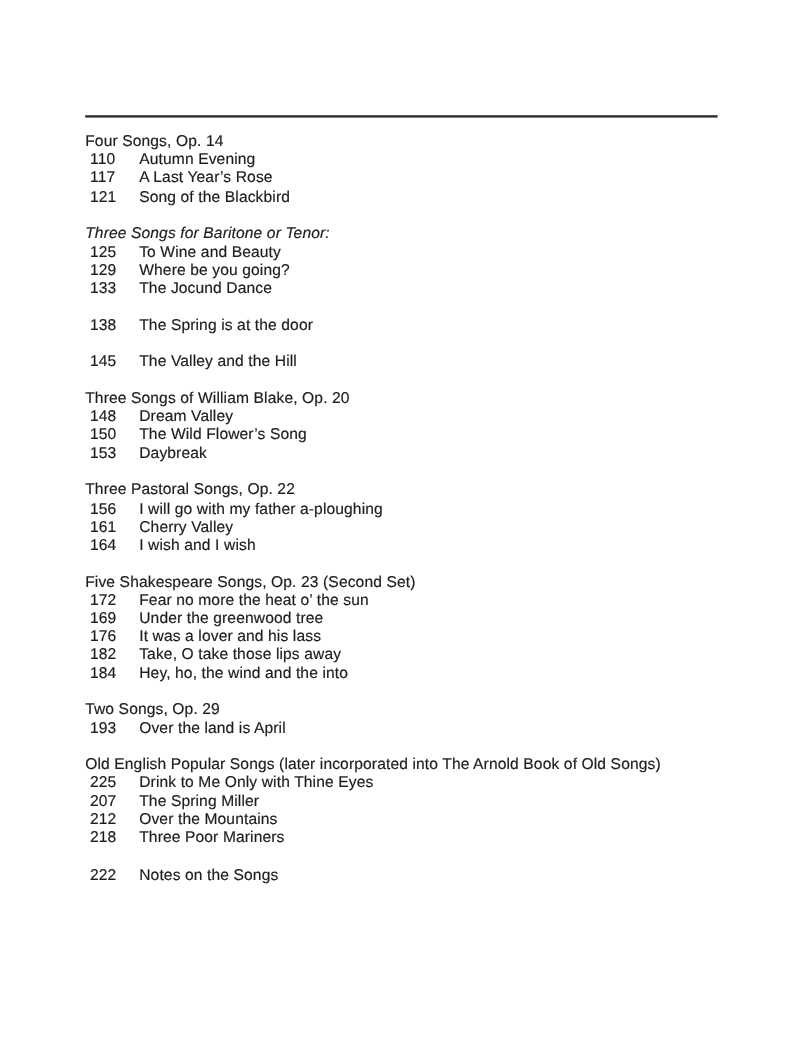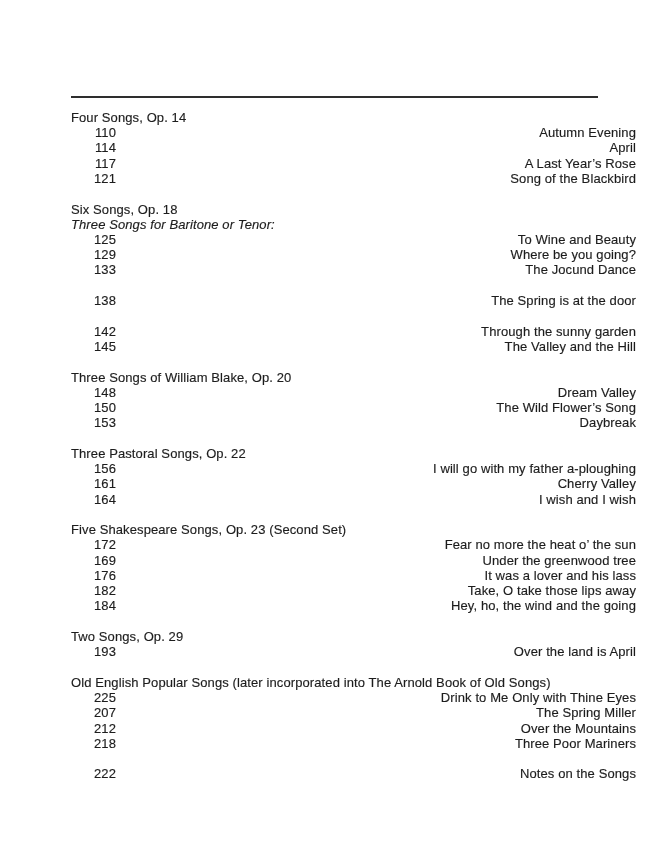--- a/index.html
+++ b/index.html
@@ -35,21 +35,20 @@
     -webkit-text-stroke: 0.15px currentColor;
   }
   .heading {
     font-style: normal;
   }
   .subheading {
     font-style: italic;
   }
   .entry {
     display: flex;
-    text-align: right;
   }
   .pagenum {
     flex: 0 0 41px;
     margin-left: 4px;
   }
   .title {
     flex: 1;
   }
   .spacer {
     height: 15.5px;
@@ -60,56 +59,47 @@
 
 <div class="sheet">
   <div class="rule"></div>
   <main class="toc">
       <div class="heading">Four Songs, Op. 14</div>
       <div class="entry">
         <span class="pagenum">110</span>
         <span class="title">Autumn Evening</span>
       </div>
       <div class="entry">
-        <span class="pagenum">114</span>
-        <span class="title">April</span>
-      </div>
-      <div class="entry">
         <span class="pagenum">117</span>
         <span class="title">A Last Year’s Rose</span>
       </div>
       <div class="entry">
         <span class="pagenum">121</span>
         <span class="title">Song of the Blackbird</span>
       </div>
       <div class="spacer"></div>
-      <div class="heading">Six Songs, Op. 18</div>
       <div class="subheading">Three Songs for Baritone or Tenor:</div>
       <div class="entry">
         <span class="pagenum">125</span>
         <span class="title">To Wine and Beauty</span>
       </div>
       <div class="entry">
         <span class="pagenum">129</span>
         <span class="title">Where be you going?</span>
       </div>
       <div class="entry">
         <span class="pagenum">133</span>
         <span class="title">The Jocund Dance</span>
       </div>
       <div class="spacer"></div>
       <div class="entry">
         <span class="pagenum">138</span>
         <span class="title">The Spring is at the door</span>
       </div>
       <div class="spacer"></div>
-      <div class="entry">
-        <span class="pagenum">142</span>
-        <span class="title">Through the sunny garden</span>
-      </div>
       <div class="entry">
         <span class="pagenum">145</span>
         <span class="title">The Valley and the Hill</span>
       </div>
       <div class="spacer"></div>
       <div class="heading">Three Songs of William Blake, Op. 20</div>
       <div class="entry">
         <span class="pagenum">148</span>
         <span class="title">Dream Valley</span>
       </div>
@@ -148,21 +138,21 @@
       <div class="entry">
         <span class="pagenum">176</span>
         <span class="title">It was a lover and his lass</span>
       </div>
       <div class="entry">
         <span class="pagenum">182</span>
         <span class="title">Take, O take those lips away</span>
       </div>
       <div class="entry">
         <span class="pagenum">184</span>
-        <span class="title">Hey, ho, the wind and the going</span>
+        <span class="title">Hey, ho, the wind and the into</span>
       </div>
       <div class="spacer"></div>
       <div class="heading">Two Songs, Op. 29</div>
       <div class="entry">
         <span class="pagenum">193</span>
         <span class="title">Over the land is April</span>
       </div>
       <div class="spacer"></div>
       <div class="heading">Old English Popular Songs (later incorporated into The Arnold Book of Old Songs)</div>
       <div class="entry">

